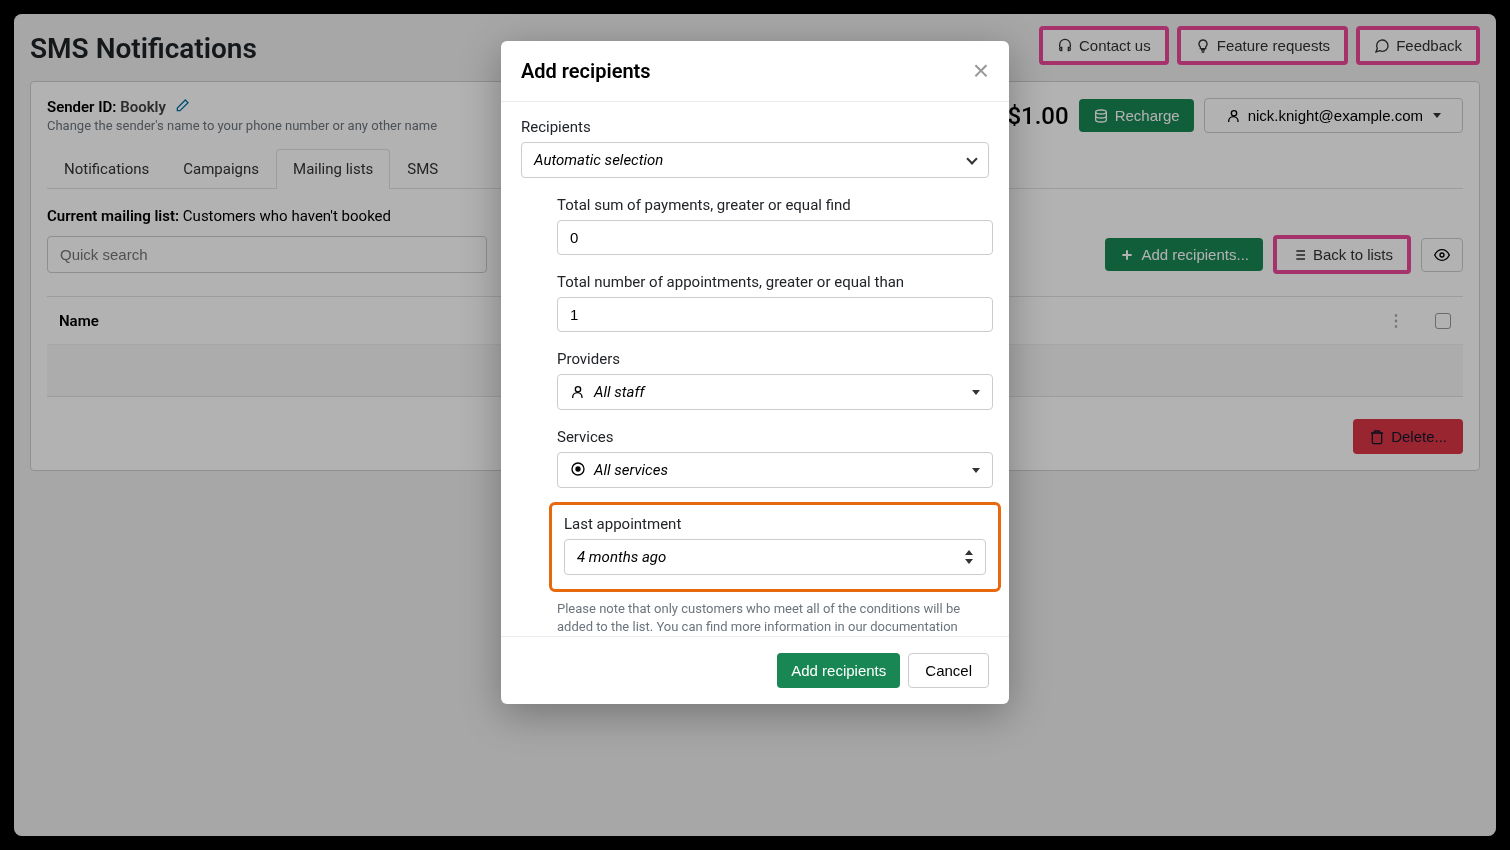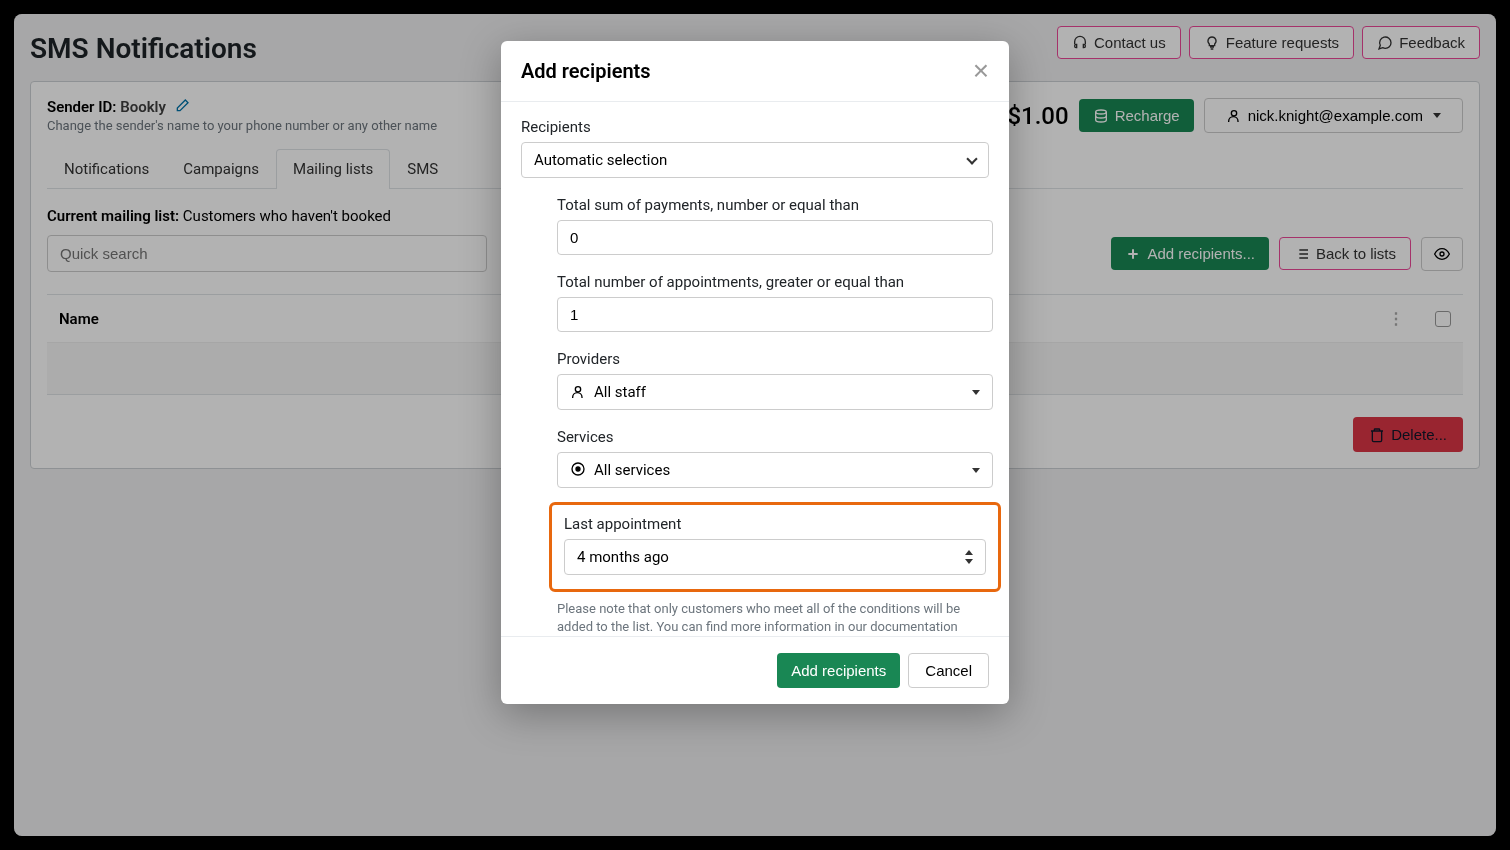--- a/index.html
+++ b/index.html
@@ -1,21 +1,21 @@
 <!DOCTYPE html>
 <html><head>
   <meta charset="utf-8">
   <style>
     * { box-sizing: border-box; margin: 0; padding: 0; }
     body { font-family: -apple-system, BlinkMacSystemFont, "Segoe UI", Roboto, sans-serif; background: #000; width: 1510px; height: 850px; position: relative; overflow: hidden; }
     .screen { position: absolute; left: 14px; top: 14px; right: 14px; bottom: 14px; background: #f0f0f1; border-radius: 8px; overflow: hidden; padding: 18px 16px; }
     .overlay { position: absolute; inset: 0; background: rgba(0,0,0,0.3); }
     h1.page-title { font-size: 28px; font-weight: 600; color: #1d2327; margin-bottom: 16px; }
     .top-right { position: absolute; top: 12px; right: 16px; display: flex; gap: 8px; }
-    .btn-outline { background: #fff; border: 1px solid #ec4899; border-radius: 4px; padding: 7px 14px; font-size: 15px; display: inline-flex; align-items: flex-end; gap: 6px; color: #333; cursor: pointer; }
+    .btn-outline { background: #fff; border: 4px solid #ec4899; border-radius: 4px; padding: 7px 14px; font-size: 15px; display: inline-flex; align-items: flex-end; gap: 6px; color: #333; cursor: pointer; }
     .card { background: #fff; border: 1px solid #ccd0d4; border-radius: 4px; padding: 16px; margin-top: 0; }
     .sender-line { font-size: 15px; font-weight: 600; }
     .sender-link { color: #404040; font-weight: 600; }
     .sender-sub { font-size: 13px; color: #6c757d; margin-top: 2px; }
     .balance { font-size: 24px; font-weight: 500; }
     .btn-green { background: #198754; color: #fff; border: none; border-radius: 4px; padding: 8px 14px; font-size: 15px; display: inline-flex; align-items: center; gap: 6px; cursor: pointer; }
     .btn-user { background: #fff; border: 1px solid #ccc; border-radius: 4px; padding: 8px 21px; font-size: 15px; display: inline-flex; align-items: center; gap: 6px; cursor: pointer; }
     .tabs { display: flex; border-bottom: 1px solid #dee2e6; margin-top: 16px; }
     .tab { padding: 10px 16px; font-size: 15px; color: #333; cursor: pointer; border: 1px solid transparent; border-bottom: none; }
     .tab.active { border-color: #dee2e6; background: #fff; border-radius: 4px 4px 0 0; margin-bottom: -1px; }
@@ -34,21 +34,21 @@
     .delete-row { display: flex; justify-content: flex-end; margin-top: 22px; }
     .btn-danger { background: #dc3545; color: #0f172a; border: none; border-radius: 4px; padding: 9px 16px; font-size: 15px; display: inline-flex; align-items: center; gap: 6px; cursor: pointer; }
     
     .modal { position: absolute; left: 50%; top: 27px; transform: translateX(-50%); width: 508px; background: #fff; border-radius: 6px; box-shadow: 0 10px 40px rgba(0,0,0,0.3); z-index: 10; display: flex; flex-direction: column; }
     .modal-header { padding: 16px 20px; border-bottom: 1px solid #e9ecef; display: flex; align-items: center; justify-content: space-between; }
     .modal-title { font-size: 20px; font-weight: 600; }
     .modal-close { font-size: 28px; color: #999; background: none; border: none; cursor: pointer; line-height: 1; }
     .modal-body { padding: 16px 20px 0; overflow: hidden; }
     .form-label { font-size: 15px; color: #212529; margin-bottom: 6px; display: block; }
     .form-control, .form-select { width: 100%; padding: 8px 12px; border: 1px solid #ccc; border-radius: 4px; font-size: 15px; background: #fff; display: flex; align-items: center; justify-content: space-between; }
-    .form-select { cursor: pointer; }
+    .form-select { cursor: pointer; font-style: italic; }
     .scroll-section { margin: 8px -4px 0 36px; }
     .field-group { margin-bottom: 18px; }
     .helper-text { font-size: 13px; color: #6c757d; margin-top: 6px; line-height: 1.4; }
     .modal-footer { padding: 16px 20px; border-top: 1px solid #e9ecef; display: flex; justify-content: flex-end; gap: 8px; }
     .btn-cancel { background: #fff; border: 1px solid #ccc; border-radius: 4px; padding: 8px 16px; font-size: 15px; cursor: pointer; }
     .highlight { border: 3px solid #e8680e; border-radius: 6px; padding: 10px 12px 14px; margin: -4px -8px 8px; }
     .arrow-split { display: inline-block; width: 10px; height: 14px; position: relative; }
     .arrow-split::before { content: ""; position: absolute; top: 0; left: 2px; border-left: 4px solid transparent; border-right: 4px solid transparent; border-bottom: 5px solid #333; }
     .arrow-split::after { content: ""; position: absolute; bottom: 0; left: 2px; border-left: 4px solid transparent; border-right: 4px solid transparent; border-top: 5px solid #333; }
     .chev-down { display: inline-block; width: 8px; height: 8px; border-right: 2px solid #333; border-bottom: 2px solid #333; transform: rotate(45deg); margin-top: -3px; }
@@ -180,21 +180,21 @@
       <div class="field-group">
         <label class="form-label">Recipients</label>
         <div class="form-select">
           <span>Automatic selection</span>
           <span class="chev-down"></span>
         </div>
       </div>
 
       <div class="scroll-section">
         <div class="field-group">
-          <label class="form-label">Total sum of payments, number or equal than</label>
+          <label class="form-label">Total sum of payments, greater or equal find</label>
           <input class="form-control" value="0" style="">
         </div>
         <div class="field-group">
           <label class="form-label">Total number of appointments, greater or equal than</label>
           <input class="form-control" value="1" style="">
         </div>
         <div class="field-group">
           <label class="form-label">Providers</label>
           <div class="form-select">
             <span style="display:inline-flex;align-items:center;gap:8px">

